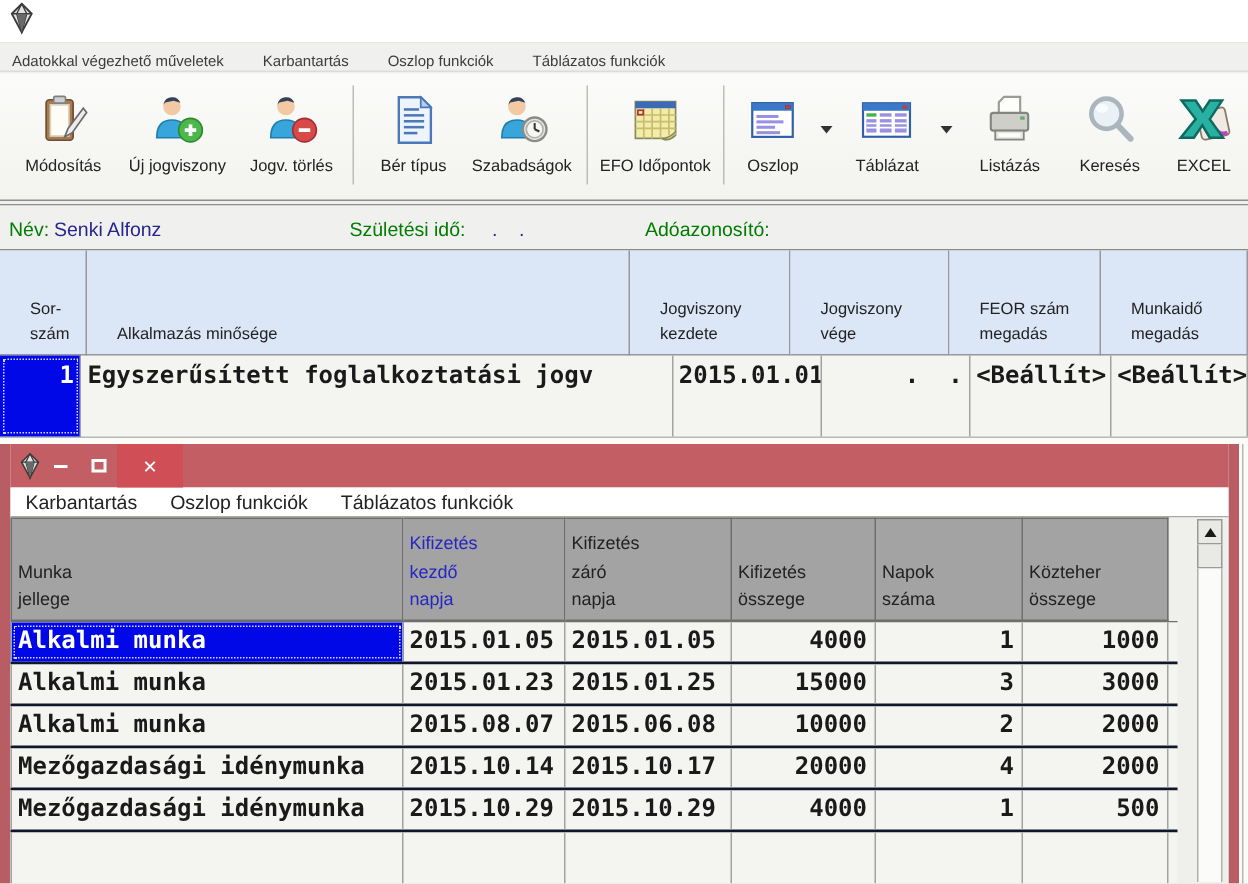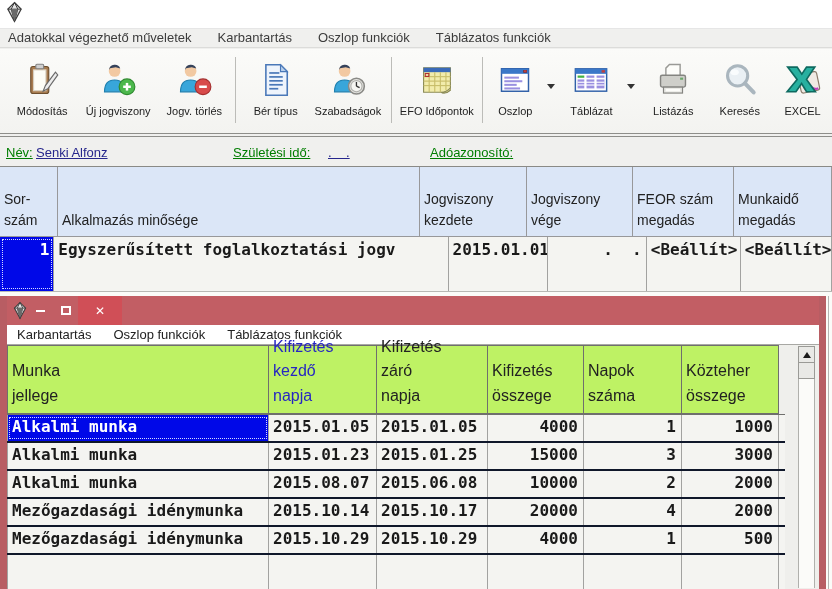--- a/index.html
+++ b/index.html
@@ -5,47 +5,47 @@
   * { margin:0; padding:0; box-sizing:border-box; }
   html,body { background:#d8d8d8; }
   #screen {
     position:relative; width:832px; height:589px; overflow:hidden;
     background:#f0f0ee; font-family:"Liberation Sans", sans-serif; color:#1a1a1a;
   }
   
   .titlebar { position:absolute; left:0; top:0; width:832px; height:29px; background:#ffffff;
     border-bottom:1px solid #e6e6e6; display:flex; align-items:center; padding-left:5px; }
   .menubar { position:absolute; left:0; top:30px; width:832px; height:18px; background:#f0f0ee;
-    display:flex; align-items:flex-start; gap:26px; padding-left:8px; font-size:13px; color:#3c3c3c;
+    display:flex; align-items:flex-end; gap:26px; padding-left:8px; font-size:10px; color:#3c3c3c;
     border-bottom:1px solid #dcdcda; }
   .menu-item { white-space:nowrap; cursor:default; }
   
   .toolbar { position:absolute; left:0; top:49px; width:832px; height:84px;
     background:linear-gradient(#fbfbf9,#f3f3f0); display:flex; align-items:stretch; padding:2px 0 0 6px; }
   .tb-btn { display:flex; flex-direction:column; align-items:center; justify-content:flex-start;
     padding-top:6px; height:80px; cursor:default; }
   .tb-ico { height:46px; display:flex; align-items:center; justify-content:center; }
   .tb-lbl { font-size:11px; color:#222; white-space:nowrap; margin-top:2px; }
   .tb-sep { width:1px; background:#bcbcb8; margin:6px 5px 10px 5px; }
   .tb-drop { width:18px; height:70px; display:flex; align-items:center; justify-content:center; }
   .tb-drop .tri { width:0; height:0; border-left:4px solid transparent; border-right:4px solid transparent;
     border-top:5px solid #333; }
   .toolbar-underline { position:absolute; left:0; top:133px; width:832px; height:4px;
     border-top:1px solid #8e8e8a; border-bottom:1px solid #8e8e8a; background:#f0f0ee; }
   
   .infobar { position:absolute; left:0; top:137px; width:832px; height:29px; background:#f0f0ee; font-size:13px; }
-  .infobar span { position:absolute; top:8px; white-space:pre;text-decoration:underline; }
+  .infobar span { position:absolute; top:8px; white-space:pre; }
   .g-lbl { color:#007d00; }
   .n-val { color:#26268c; }
   
   .main-table { position:absolute; left:0; top:166px; width:832px; height:423px; background:#fbfbf8;
     border-top:1px solid #8a8a86; }
   .mt-head { display:flex; height:70px; }
   .mt-h { background:#dbe6f7; border-right:1px solid #98989a; border-bottom:1px solid #98989a;
-    font-size:14px; color:#222; display:flex; align-items:flex-end; padding:3px 4px 5px 4px;
+    font-size:11px; color:#222; display:flex; align-items:flex-end; padding:3px 4px 5px 20px;
     white-space:pre-line; line-height:1.5; }
   .mt-row { display:flex; height:55px; background:#f4f4f1; border-bottom:1px solid #b8b8b4; }
   .mt-c { border-right:1px solid #a2a2a0; font-family:"DejaVu Sans Mono", monospace; font-weight:bold;
     font-size:16px; padding:3px 4px; white-space:pre; overflow:hidden; }
   .sel-blue { background:#0008e8; color:#ffffff; outline:1px dotted #d8d8ff; outline-offset:-3px; }
   .ta-r { text-align:right; }
   .edge-line { position:absolute; left:828px; top:296px; width:1px; height:293px; background:#b5b5b2; }
   
   .child { position:absolute; left:0; top:296px; width:826px; height:294px;
     border-left:7px solid #b85d63; border-right:7px solid #b85d63; background:#efefec; }
@@ -54,21 +54,21 @@
   .c-btn { width:25px; height:21px; display:flex; align-items:center; justify-content:center; cursor:default; }
   .c-close { width:44px; height:29px; background:#d04f57; color:#fff; font-size:12px;
     display:flex; align-items:center; justify-content:center; }
   .min-glyph { width:9px; height:2px; background:#fff; }
   .max-glyph { width:10px; height:9px; border:2px solid #fff; }
   .c-menubar { height:20px; background:#ffffff; display:flex; align-items:center; gap:22px;
     padding-left:10px; font-size:13px; color:#222; border-bottom:1px solid #a8a8a4; }
   .c-body { position:relative; height:244px; background:#efefec; }
   .c-table { position:absolute; left:0; top:0; width:778px; }
   .ct-head { display:flex; height:70px; border-bottom:1px solid #6f6f6d; }
-  .ct-h { background:#bef264; border:1px solid #6f6f6d; border-left:none; font-size:16px; color:#222;
+  .ct-h { background:#a3a3a3; border:1px solid #6f6f6d; border-left:none; font-size:12px; color:#222;
     display:flex; align-items:flex-end; padding:2px 4px 4px 4px; white-space:pre-line; line-height:1.55; }
   .ct-h:first-child { border-left:1px solid #6f6f6d; }
   .ct-h.hl { color:#2626c2; }
   .ct-row { display:flex; height:28px; background:#f4f4f1; border-bottom:2px solid #0f172a; }
   .ct-c { border-right:1px solid #a2a2a0; font-family:"DejaVu Sans Mono", monospace; font-weight:bold;
     font-size:16px; padding:2px 5px 0 4px; white-space:pre; overflow:hidden; }
   .ct-c:first-child { border-left:1px solid #a2a2a0; }
   .ct-fill { display:flex; height:34px; background:#f4f4f1; }
   
   .v-scroll { position:absolute; right:4px; top:1px; width:17px; height:242px; }

